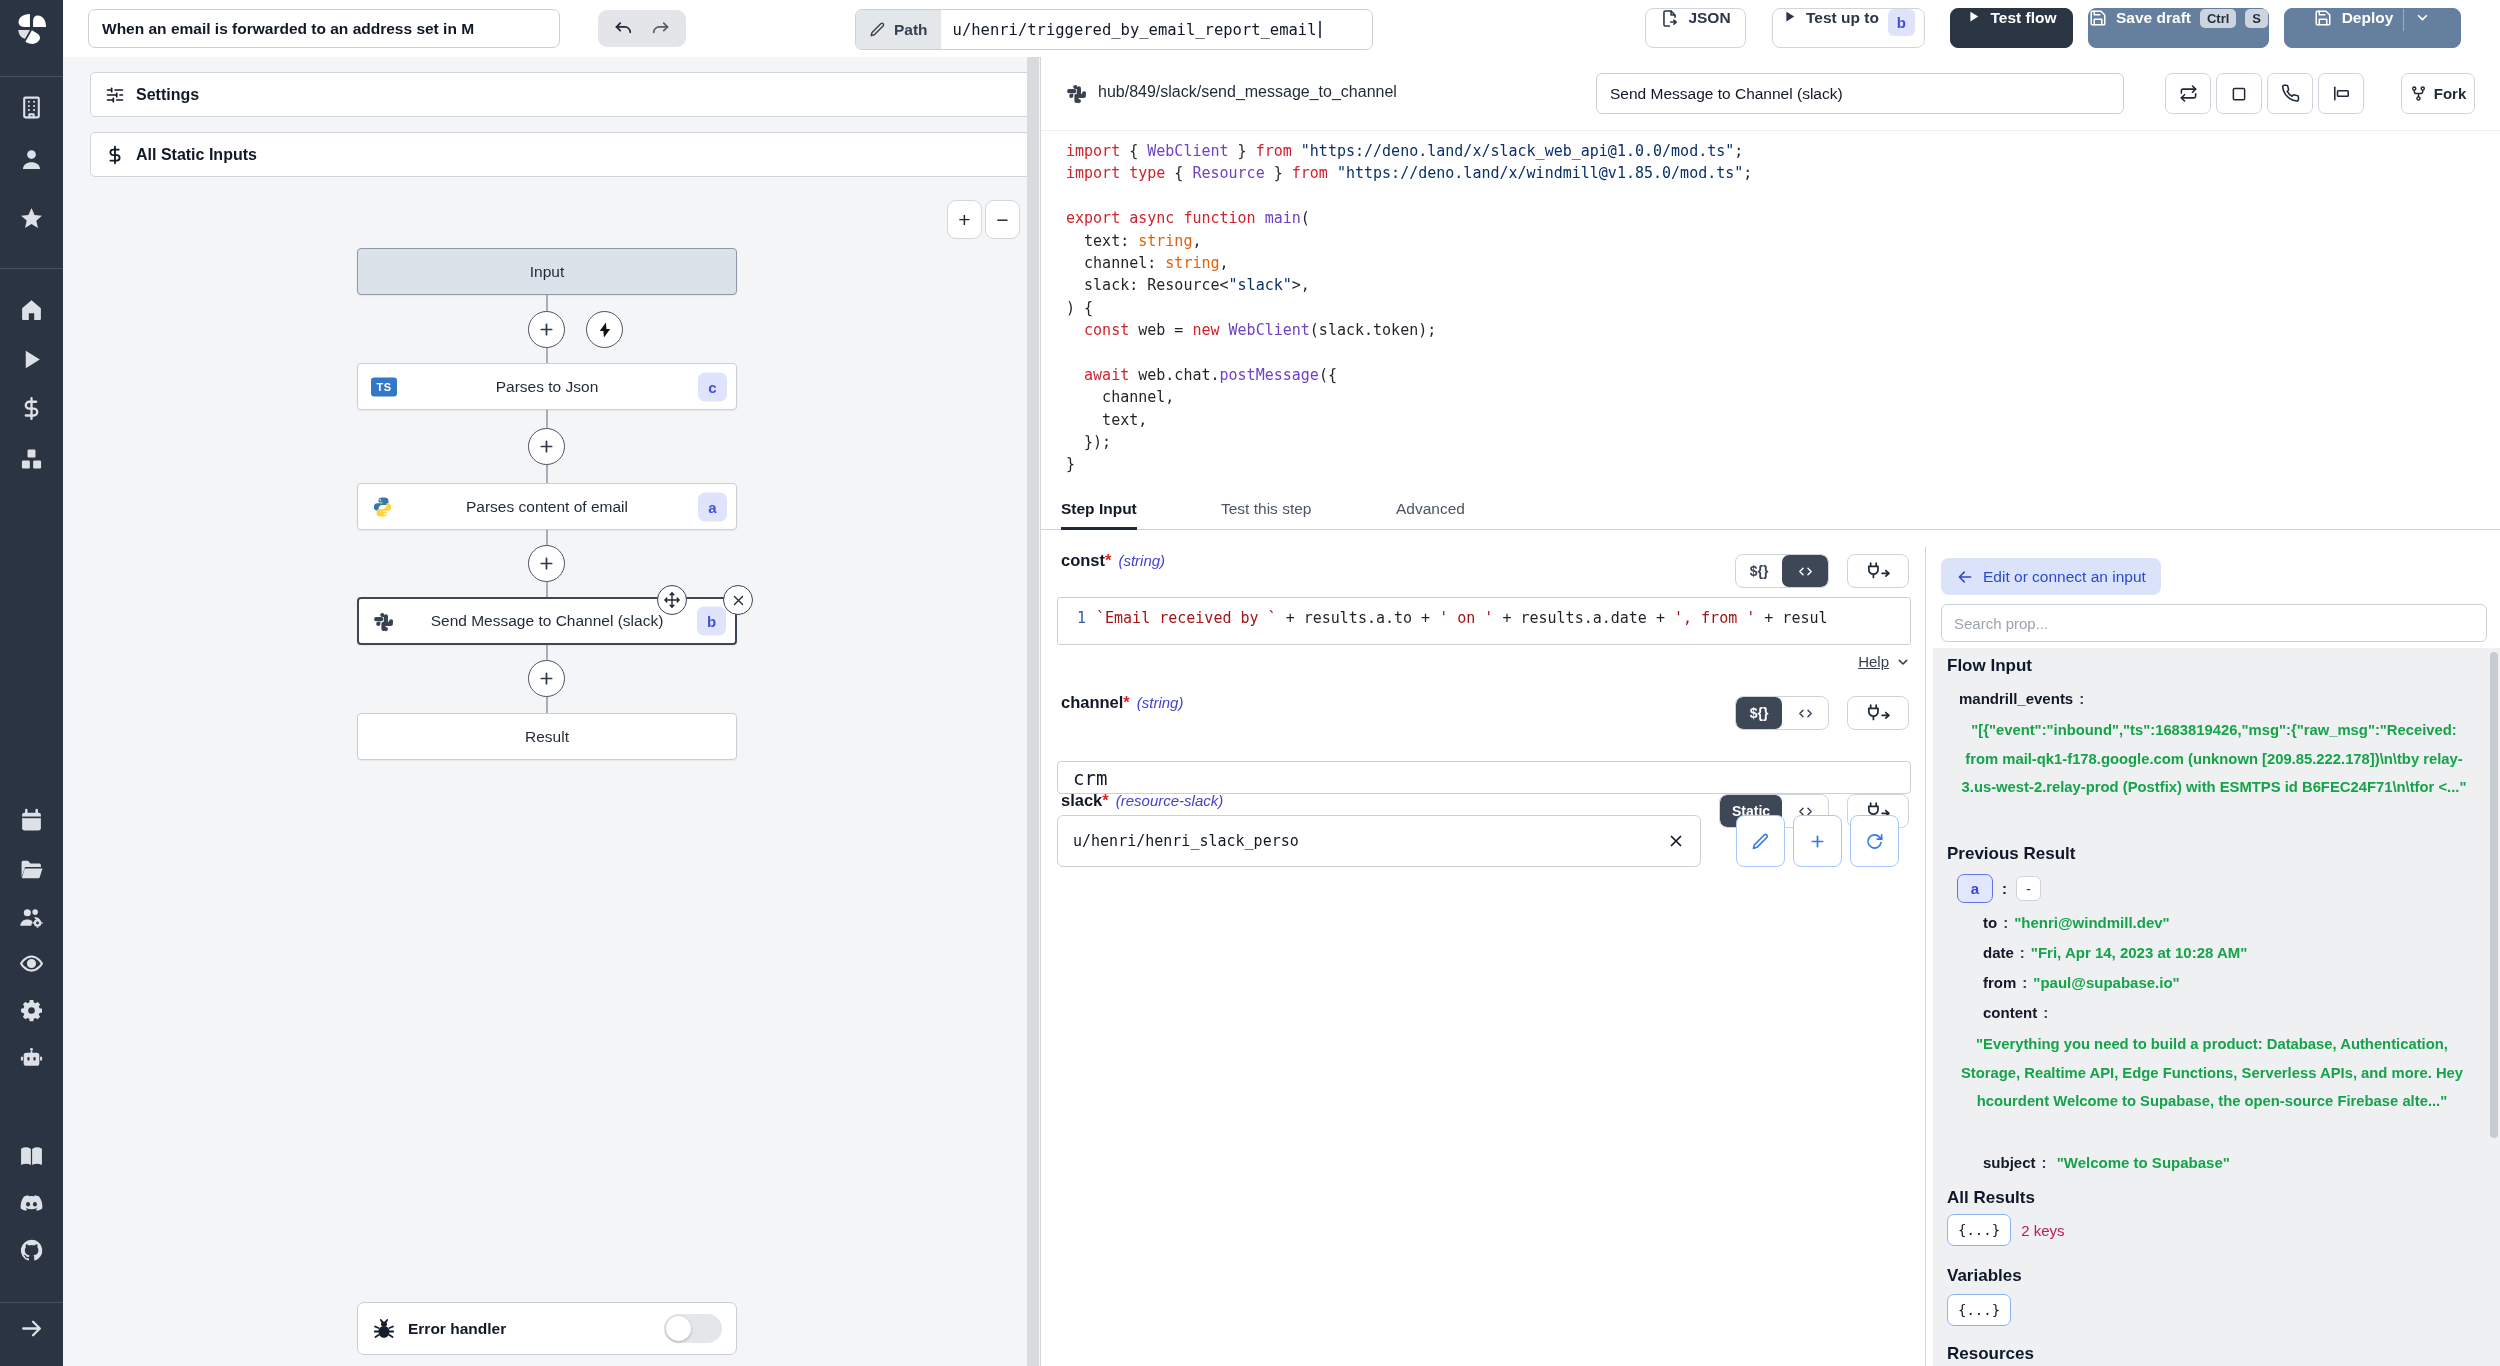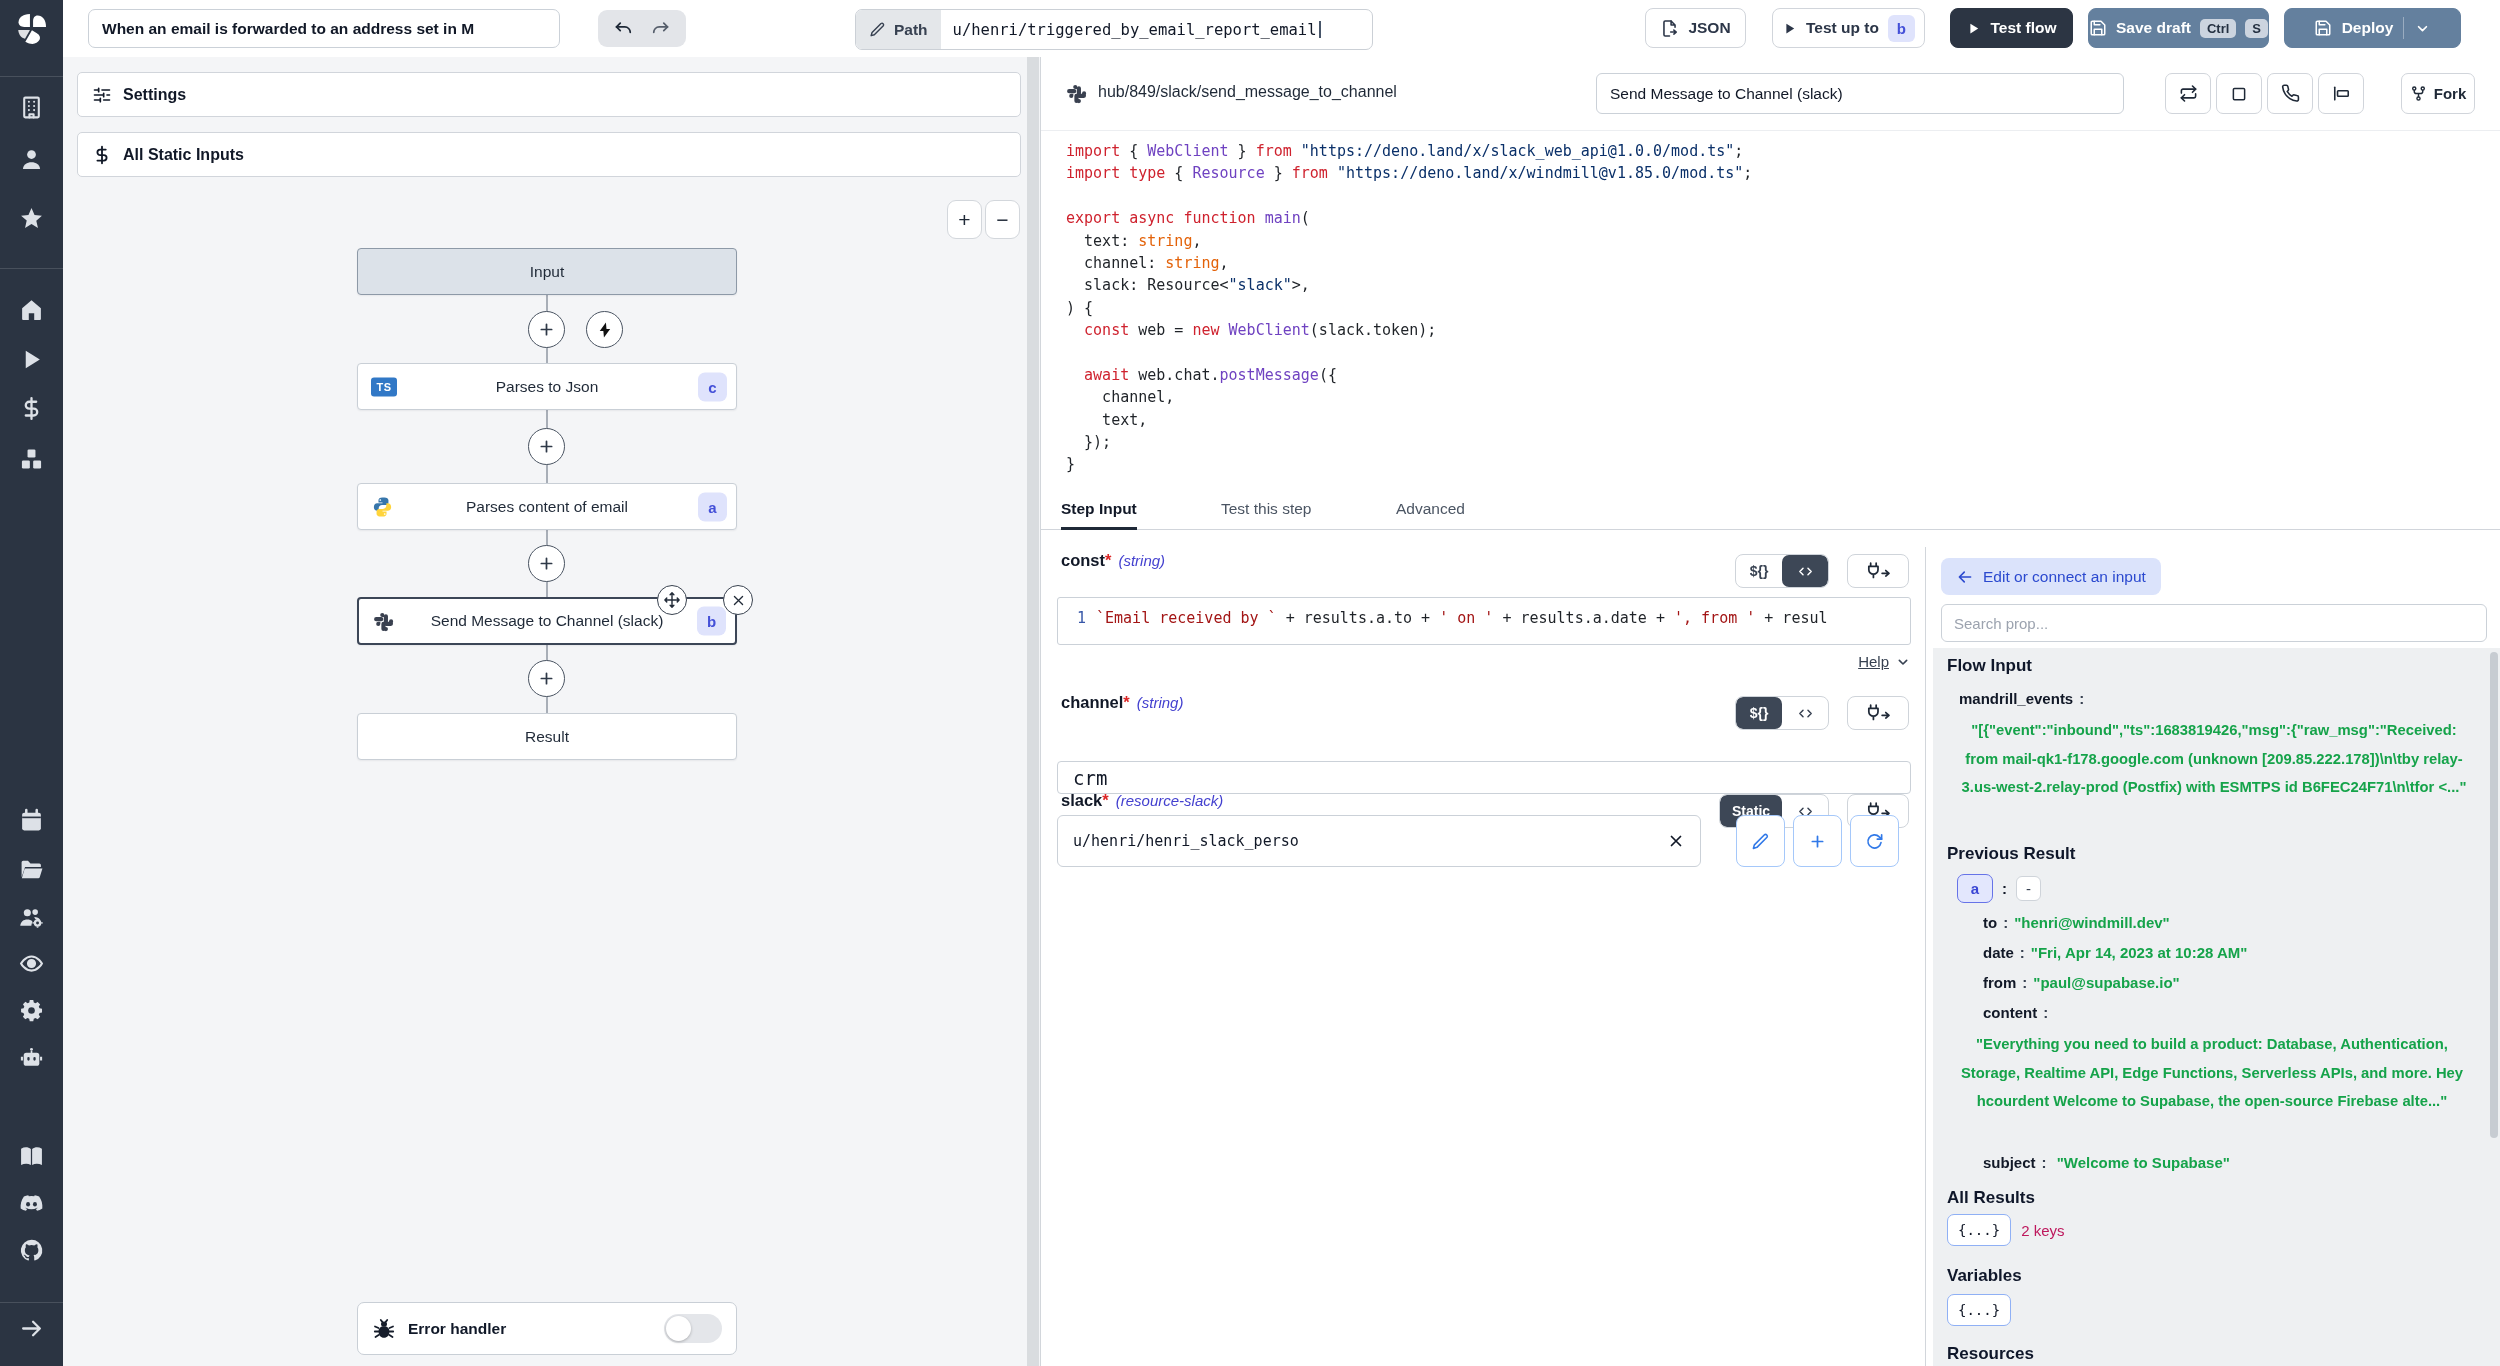--- a/index.html
+++ b/index.html
@@ -11,38 +11,38 @@
   .mono{font-family:"DejaVu Sans Mono",monospace}
   input{font-family:"Liberation Sans",sans-serif;outline:none;box-sizing:border-box}
 
   
   #rail{position:absolute;left:0;top:0;width:63px;height:1366px;background:#2b3442}
   .rail-item{position:absolute;left:19px;width:25px;height:25px;color:#dde1e7;cursor:pointer}
   .rail-div{position:absolute;left:0;width:63px;height:1px;background:rgba(255,255,255,.14)}
 
   
   #topbar{position:absolute;left:63px;top:0;width:2437px;height:57px;background:#fff;border-bottom:1px solid #e7e9ec}
-  .tb-btn{position:absolute;top:8px;height:40px;display:flex;align-items:center;justify-content:center;gap:9px;
+  .tb-btn{position:absolute;top:8px;height:40px;display:flex;align-items:flex-start;justify-content:center;gap:9px;
           border:1px solid #d1d5db;border-radius:8px;background:#fff;font-weight:700;font-size:15.5px;color:#2c3648;cursor:pointer;box-sizing:border-box}
   .tb-dark{background:#2c3543;border-color:#2c3543;color:#fff}
   .tb-slate{background:#64809e;border-color:#64809e;color:#fff}
   .kbd{background:#ccd4df;color:#243041;border-radius:5px;font-size:13px;font-weight:700;padding:3px 7px;line-height:1}
   .badge-b{width:27px;height:27px;border-radius:6px;background:#dfe3fc;color:#4450d8;font-weight:700;font-size:15px;
            display:flex;align-items:center;justify-content:center}
   #undo-group{position:absolute;left:535px;top:10px;width:88px;height:37px;background:#e3e5e9;border-radius:9px;
               display:flex;align-items:center;justify-content:space-evenly}
   #path-group{position:absolute;left:792px;top:9px;width:516px;height:39px;border:1px solid #cbd0d6;border-radius:7px;
               display:flex;overflow:hidden;background:#fff}
   #path-chip{background:#e4e7ea;display:flex;align-items:center;gap:8px;padding:0 13px;font-weight:700;font-size:15.5px;color:#374151}
   #path-val{display:flex;align-items:center;padding:0 12px;font-size:15.5px;color:#111827}
   .caret{width:2px;height:17px;background:#475569;margin-left:2px}
 
   
   #flow{position:absolute;left:63px;top:57px;width:977px;height:1309px;background:#f4f5f7}
-  .bar{position:absolute;left:14px;width:944px;height:45px;background:#fff;border:1px solid #d1d5db;border-radius:5px;
+  .bar{position:absolute;left:27px;width:944px;height:45px;background:#fff;border:1px solid #d1d5db;border-radius:5px;
        display:flex;align-items:center;gap:11px;padding:2px 14px;box-sizing:border-box;font-weight:700;font-size:16px;color:#111827;cursor:pointer}
   .zoom-btn{position:absolute;top:143px;width:33px;height:37px;background:#fff;border:1px solid #d3d7dc;border-radius:9px;
             display:flex;align-items:center;justify-content:center;font-size:21px;color:#1f2937;cursor:pointer}
   #vline{position:absolute;left:483px;top:238px;width:1.5px;height:418px;background:#a8aeb7}
   .node{position:absolute;left:294px;width:380px;height:47px;background:#fff;border:1px solid #c9cfd6;border-radius:4px;
         display:flex;align-items:center;justify-content:center;font-size:15.5px;color:#1f2937;box-shadow:0 1px 2px rgba(16,24,40,.06);cursor:pointer;box-sizing:border-box}
   .node-input{background:#dce2e9;border-color:#8d99a7}
   .node-sel{border:2px solid #3c4657}
   .nicon{position:absolute;left:13px;top:50%;transform:translateY(-50%)}
   .nbadge{position:absolute;right:9px;top:50%;transform:translateY(-50%);width:29px;height:29px;background:#dfe3fc;color:#4450d8;

